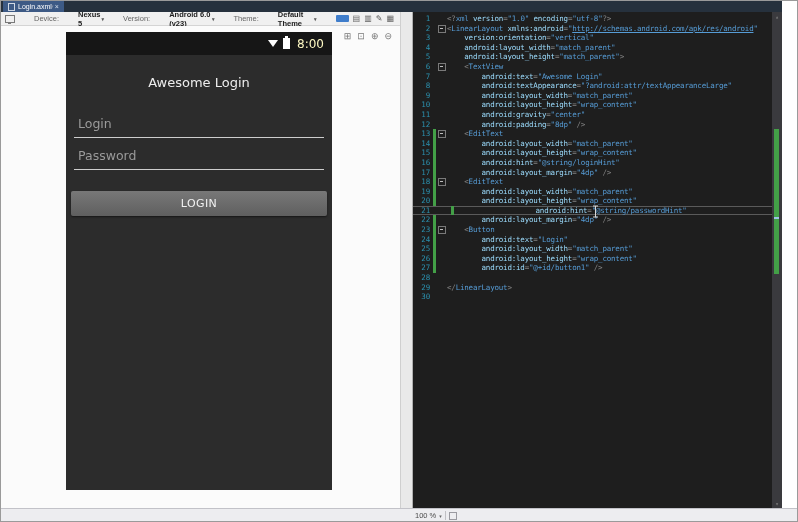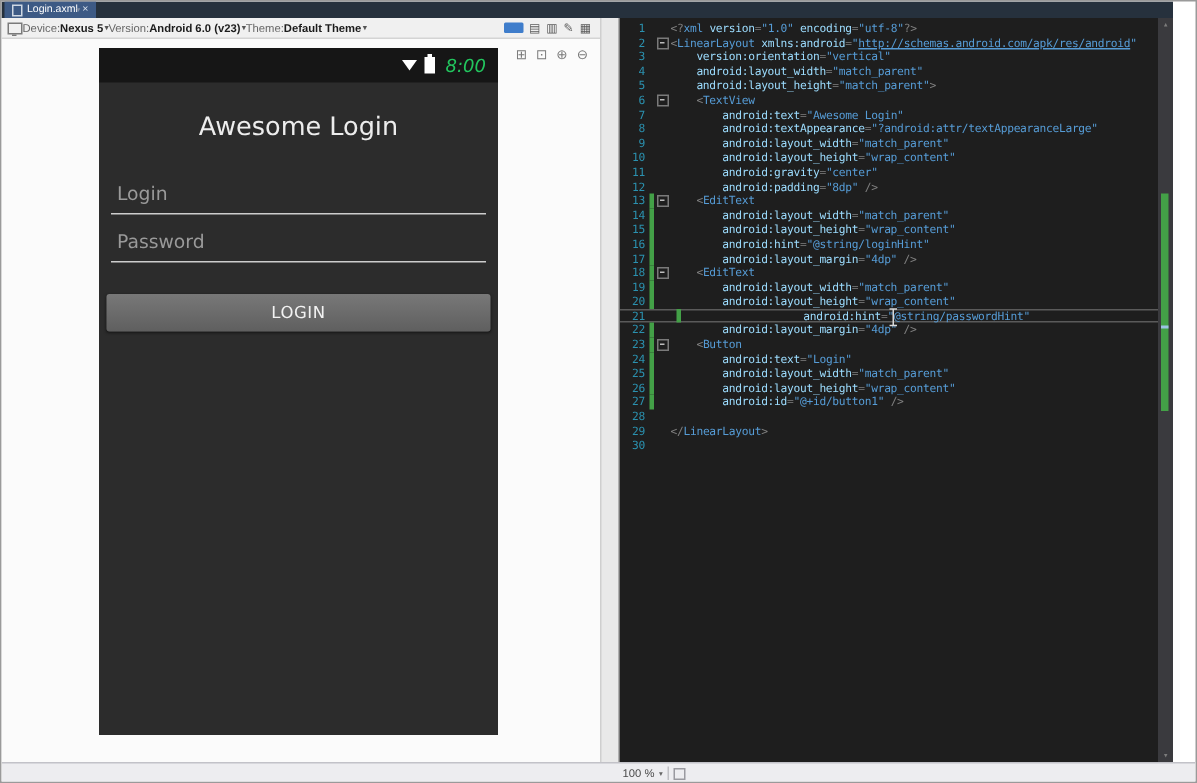--- a/index.html
+++ b/index.html
@@ -4,39 +4,39 @@
 <style>
   html,body{margin:0;padding:0;background:#ffffff;}
   .stage{position:relative;width:798px;height:522px;background:#ffffff;border:1px solid #9a9a9a;box-sizing:border-box;overflow:hidden;font-family:"Liberation Sans",sans-serif;}
   
   .tabbar{position:absolute;left:0;top:0;width:781px;height:11px;background:#26313d;}
   .doc-tab{position:absolute;left:2px;top:0;height:11px;background:#3d5a85;color:#fff;font-size:7px;display:flex;align-items:center;gap:3px;padding:0 5px;cursor:default;}
   .file-ic{width:5px;height:6px;border:1px solid #cfd8e4;background:#3d5a85;}
   .tab-close{font-size:7px;color:#d7e0ec;line-height:1;}
   .tab-chev{position:absolute;left:50px;top:2px;font-size:5px;color:#7c8aa0;}
   
-  .toolbar{position:absolute;left:0;top:11px;width:399px;height:14px;background:#f0f0f0;border-bottom:1px solid #d4d4d4;box-sizing:border-box;display:flex;align-items:center;gap:0;padding-left:4px;font-size:7.5px;color:#666;}
+  .toolbar{position:absolute;left:0;top:11px;width:399px;height:14px;background:#f0f0f0;border-bottom:1px solid #d4d4d4;box-sizing:border-box;display:flex;align-items:center;gap:19px;padding-left:4px;font-size:7.5px;color:#666;}
   .monitor{width:8px;height:6px;border:1px solid #7a7a7a;position:relative;flex:none;}
   .monitor::after{content:'';position:absolute;left:2px;bottom:-2px;width:3px;height:1px;background:#7a7a7a;}
   .tb-value{color:#1b1b1b;display:flex;align-items:center;gap:1px;cursor:default;font-weight:bold;}
   .tb-caret{font-size:5px;color:#555;}
   .tb-right{margin-left:auto;display:flex;align-items:center;gap:4px;padding-right:6px;}
   .blue-pill{width:13px;height:7px;background:#3f7dcb;border-radius:1px;}
   .tb-ic{font-size:8px;color:#5a5a5a;line-height:1;}
   
   .designer{position:absolute;left:0;top:25px;width:399px;height:482px;background:#fbfbfb;}
   .dz-icons{position:absolute;right:8px;top:6px;display:flex;gap:6px;font-size:9px;color:#7a7a7a;line-height:1;}
   .phone{position:absolute;left:65px;top:6px;width:266px;height:458px;background:#2c2c2c;font-family:"DejaVu Sans",sans-serif;}
   .p-status{height:23px;background:#161616;display:flex;align-items:center;justify-content:flex-end;gap:5px;padding-right:8px;}
   .wifi{width:0;height:0;border-left:5px solid transparent;border-right:5px solid transparent;border-top:7px solid #ffffff;}
   .batt{width:7px;height:11px;background:#ffffff;position:relative;}
   .batt::before{content:'';position:absolute;top:-2px;left:2px;width:3px;height:2px;background:#ffffff;}
-  .p-time{color:#22c55e;font-size:12px;margin-left:2px;font-style:italic;}
+  .p-time{color:#fef9c3;font-size:12px;margin-left:2px;}
   .p-appbar{height:40px;display:flex;align-items:center;padding-left:20px;background:#262626;color:#e8e8e8;font-size:14px;}
-  .p-heading{margin-top:12px;padding:8px 0;text-align:center;color:#ededed;font-size:17px;}
+  .p-heading{margin-top:12px;padding:8px 0;text-align:center;color:#ededed;font-size:13px;}
   .p-edit{margin:18px 8px 0;}
   .p-edit + .p-edit{margin-top:10px;}
   .p-hint{font-size:12.5px;color:#9a9a9a;padding-left:4px;}
   .p-underline{height:1px;background:#cdcdcd;margin-top:6px;}
   .p-button{margin:21px 5px 0;height:25px;background:linear-gradient(#787878,#5f5f5f);border-radius:2px;box-shadow:0 1px 2px rgba(0,0,0,.5);color:#f2f2f2;font-size:11px;letter-spacing:.4px;display:flex;align-items:center;justify-content:center;}
   
   .splitter{position:absolute;left:399px;top:11px;width:13px;height:496px;background:#e9e9e9;border-left:1px solid #cfcfcf;border-right:1px solid #b0b0b0;box-sizing:border-box;}
   
   .editor{position:absolute;left:412px;top:11px;width:369px;height:496px;background:#1e1e1e;overflow:hidden;font-family:"DejaVu Sans Mono",monospace;font-size:7.5px;letter-spacing:-0.2px;}
   #code{padding-top:2px;}

